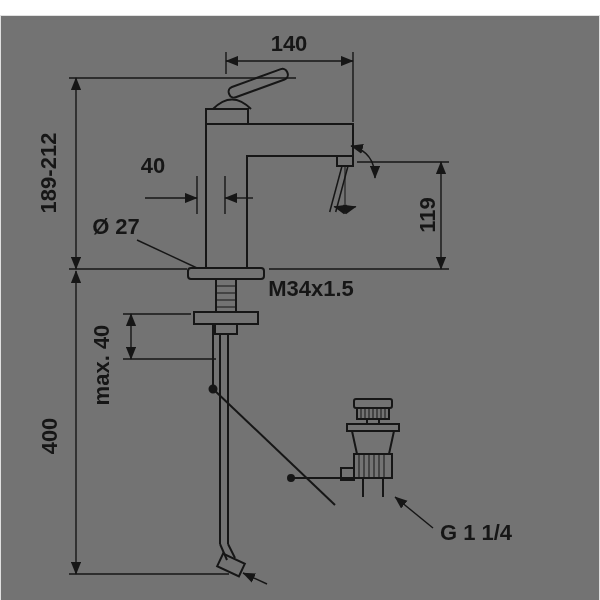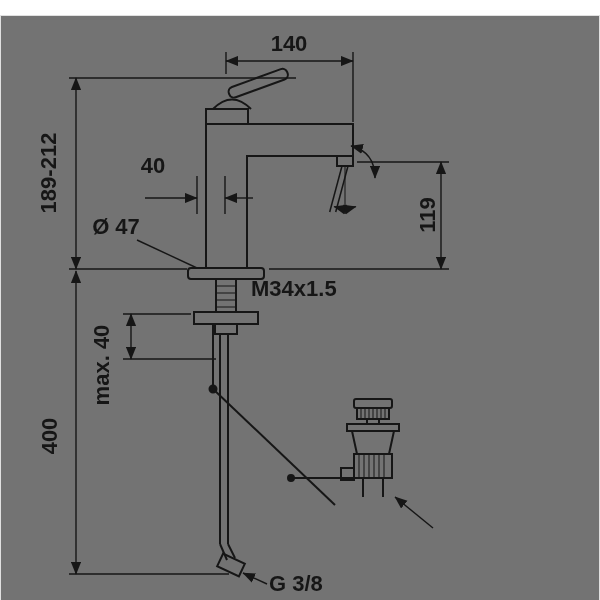--- a/index.html
+++ b/index.html
@@ -17,21 +17,21 @@
   .dim-label{
     position:absolute;
     font-weight:bold;
     font-size:22px;
     color:#161616;
     text-align:center;
     white-space:nowrap;
     line-height:24px;
   }
   .rot{transform:rotate(-90deg);}
-  .left-align{text-align:left;}
+  .left-align{text-align:center;}
 </style>
 </head>
 <body>
 
 <div id="canvas">
 
   <svg width="600" height="600" viewBox="0 0 600 600">
     <defs>
       <marker id="arr" viewBox="0 0 10 8" refX="9.5" refY="4" markerWidth="9" markerHeight="7.5" orient="auto-start-reverse">
         <path d="M0,0 L10,4 L0,8 z" fill="#161616"></path>
@@ -171,24 +171,24 @@
 
   <div class="dim-label" style="left:248px;top:16px;width:80px;">140</div>
 
   <div class="dim-label rot" style="left:-22px;top:145px;width:140px;">189-212</div>
 
   <div class="dim-label" style="left:127px;top:138px;width:50px;">40</div>
 
   <div class="dim-label rot" style="left:387px;top:187px;width:80px;">119</div>
 
 
-  <div class="dim-label" style="left:78px;top:199px;width:74px;">Ø 47</div>
+  <div class="dim-label" style="left:78px;top:199px;width:74px;">Ø 27</div>
 
   <div class="dim-label left-align" style="left:250px;top:261px;width:120px;">M34x1.5</div>
 
   <div class="dim-label rot" style="left:46px;top:337px;width:110px;">max. 40</div>
 
   <div class="dim-label rot" style="left:4px;top:408px;width:90px;">400</div>
 
+  <div class="dim-label left-align" style="left:420px;top:505px;width:110px;">G 1 1/4</div>
 
-  <div class="dim-label left-align" style="left:268px;top:556px;width:90px;">G 3/8</div>
 
 </div>
 
 </body></html>

